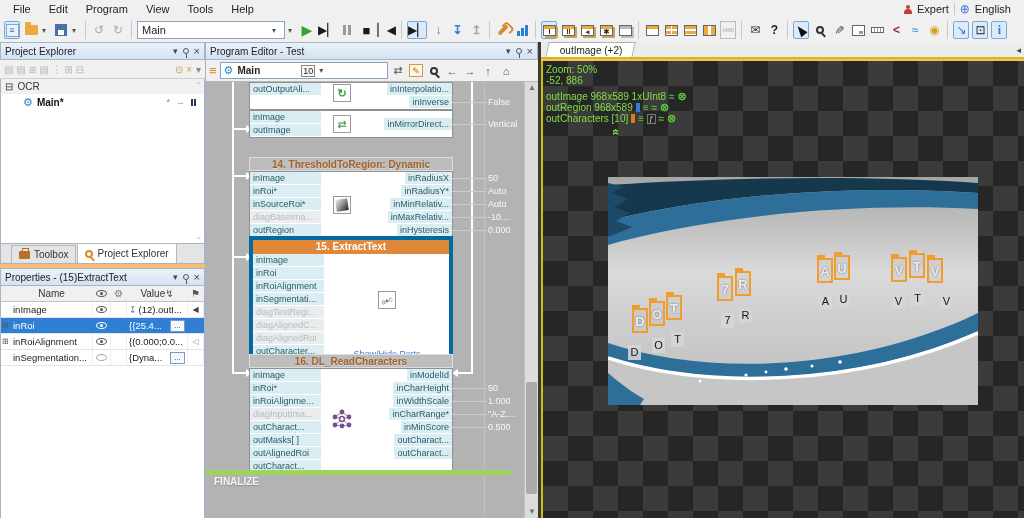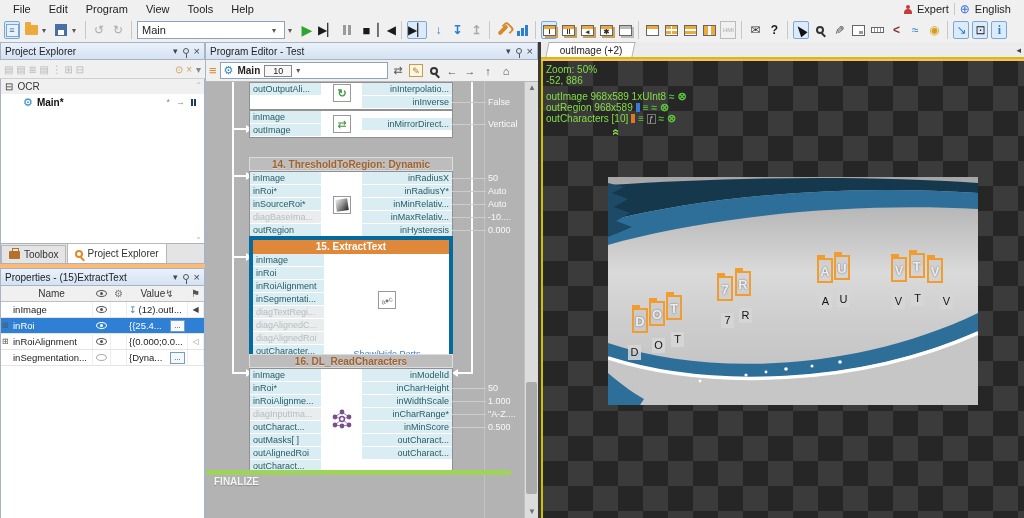--- a/index.html
+++ b/index.html
@@ -60,21 +60,21 @@
   
   .pe-toolbar { position:absolute; left:0; top:60px; width:205px; height:19px; background:#f0f0f0; border-bottom:1px solid #d0d0d0; display:flex; align-items:center; gap:4px; padding:0 4px; color:#b8b8b8; font-size:10px; }
   .pe-tree { position:absolute; left:0; top:79px; width:205px; height:164px; background:#fff; border-left:1px solid #a8b4c4; border-right:1px solid #a8b4c4; }
   .tree-group { height:15px; background:#f0f0f0; display:flex; align-items:center; gap:4px; padding:0 4px; font-size:10px; color:#333; }
   .tree-item { height:16px; display:flex; align-items:center; gap:4px; padding-left:22px; font-size:10px; }
   .tree-item b { color:#111; }
   .gear { color:#2f86c4; font-size:11px; }
   .tree-right { margin-left:auto; display:flex; align-items:center; gap:6px; padding-right:8px; color:#888; font-size:9px; }
   .pause-mini { display:flex; gap:1px; } .pause-mini i { width:2px; height:7px; background:#1d3b5e; }
   .tree-scroll { position:absolute; right:2px; color:#aab8c8; font-size:8px; }
-  .dock-tabs { position:absolute; left:0; top:243px; width:205px; height:21px; background:#e4e4e4; border:1px solid #a8b4c4; display:flex; align-items:flex-end; padding-left:0; gap:1px; }
+  .dock-tabs { position:absolute; left:0; top:243px; width:205px; height:21px; background:#e4e4e4; border:1px solid #a8b4c4; display:flex; align-items:flex-end; padding-left:10px; gap:1px; }
   .dock-tab { height:18px; display:flex; align-items:center; gap:4px; padding:0 7px; font-size:10px; background:#e4e4e4; color:#333; border:1px solid #b8b8b8; border-bottom:none; }
   .dock-tab.active { background:#fff; height:20px; }
   .icon-case { width:11px; height:8px; background:#b5702a; border-radius:1px; position:relative; }
   .icon-case::before { content:''; position:absolute; top:-3px; left:3px; width:5px; height:3px; border:1px solid #b5702a; border-bottom:none; }
   .mag-orange { border-color:#e08a2a; } .mag-orange::after { background:#e08a2a; }
 
   
   .prop-grid { position:absolute; left:0; top:286px; width:205px; bottom:0; background:#fff; border-left:1px solid #a8b4c4; border-right:1px solid #a8b4c4; font-size:9.5px; }
   .prow { display:grid; grid-template-columns:92px 18px 16px 61px 16px; height:16px; border-bottom:1px solid #e4e4e4; align-items:center; }
   .prow.header { background:#f0f0f0; border-bottom:1px solid #c0c0c0; font-size:10px; color:#333; }
@@ -88,37 +88,37 @@
   .icon-eye::after { content:''; position:absolute; left:3px; top:1px; width:3px; height:3px; border-radius:50%; background:#555; }
   .icon-eye.white { border-color:#fff; } .icon-eye.white::after { background:#fff; }
   .icon-oval { width:11px; height:7px; border:1px solid #aaa; border-radius:50%; margin:auto; }
   .ellipsis-btn { margin-left:auto; width:15px; height:12px; background:#f4f8ff; border:1px solid #7a9ac0; color:#333; font-size:8px; display:flex; align-items:center; justify-content:center; }
   .vlink { color:#4a7fb5; margin-right:2px; font-size:9px; }
 
   
   .ed-toolbar { position:absolute; left:205px; top:60px; width:333px; height:22px; background:#f0f0f0; border-bottom:1px solid #b8b8b8; border-left:1px solid #a8b4c4; display:flex; align-items:center; gap:3px; padding:0 3px; }
   .hamb { color:#e08a2a; font-size:13px; font-weight:bold; }
   .ed-combo { width:168px; height:17px; background:#fff; border:1px solid #8aa4c0; display:flex; align-items:center; gap:4px; padding:0 3px; font-size:10px; }
-  .badge { border:1px solid #888; background:#f8f8f8; padding:0 8px; font-size:9px; }
+  .badge { border:1px solid #888; background:#f8f8f8; padding:0 1px; font-size:9px;margin-left:37px; }
   .edi { min-width:15px; height:17px; display:flex; align-items:center; justify-content:center; font-size:11px; color:#555; }
   .edit-box { width:14px; height:13px; border:1px solid #c89a4a; background:#fdf6e2; color:#b5702a; font-size:9px; display:flex; align-items:center; justify-content:center; }
 
   .canvas { position:absolute; left:205px; top:82px; width:319px; height:436px; background:#b3b3b3; border-left:1px solid #a8b4c4; overflow:hidden; }
   .canvas .vline { position:absolute; width:2px; background:#fff; }
   .canvas .stub { position:absolute; height:2px; background:#fff; }
   .arr-r { position:absolute; width:0; height:0; border-top:4px solid transparent; border-bottom:4px solid transparent; border-left:6px solid #fff; }
   .arr-l { position:absolute; width:0; height:0; border-top:4px solid transparent; border-bottom:4px solid transparent; border-right:6px solid #fff; }
   .rail-border { position:absolute; left:278px; top:0; bottom:0; width:1px; background:#c2c2c2; }
 
   .block { position:absolute; left:43px; width:204px; }
   .block .title { height:14px; background:#bdbdbd; border:1px solid #dcdcdc; color:#a3612a; font-weight:bold; font-size:10px; text-align:center; line-height:13px; text-shadow:0 1px 0 #d8d8d8; }
   .block .body { background:#fff; border:1px solid #909090; display:flex; }
   .col-l { width:72px; display:flex; flex-direction:column; border-right:1px solid #fff; }
   .col-c { flex:1; position:relative; display:flex; align-items:center; justify-content:center; }
-  .col-r { width:90px; display:flex; flex-direction:column; }
+  .col-r { width:90px; display:flex; flex-direction:column;align-items:flex-end; }
   .port { position:relative; height:13px; line-height:12px; font-size:9px; padding:0 3px; background:#d9edf2; color:#2a5c66; border-bottom:1px solid #fff; white-space:nowrap; overflow:visible; }
   .port span.pn { display:block; overflow:hidden; }
   .col-r .port { text-align:right; }
   .port.diag { background:#e9eded; color:#b4bcc0; }
   .rail-value { position:absolute; left:calc(100% + 36px); top:0; color:rgba(255,255,255,0.92); font-size:9px; }
   .rail-line { position:absolute; left:100%; top:6px; width:34px; height:1px; background:#cdcdcd; }
   .block.sel { border:4px solid #0369a1; }
   .block.sel .title { background:#e0883a; color:#fff; border:none; text-shadow:none; }
   .block.sel .body { border:none; }
   .icon-frame16 { width:18px; height:18px; border:1px solid #999; background:#fff; display:flex; align-items:center; justify-content:center; }

